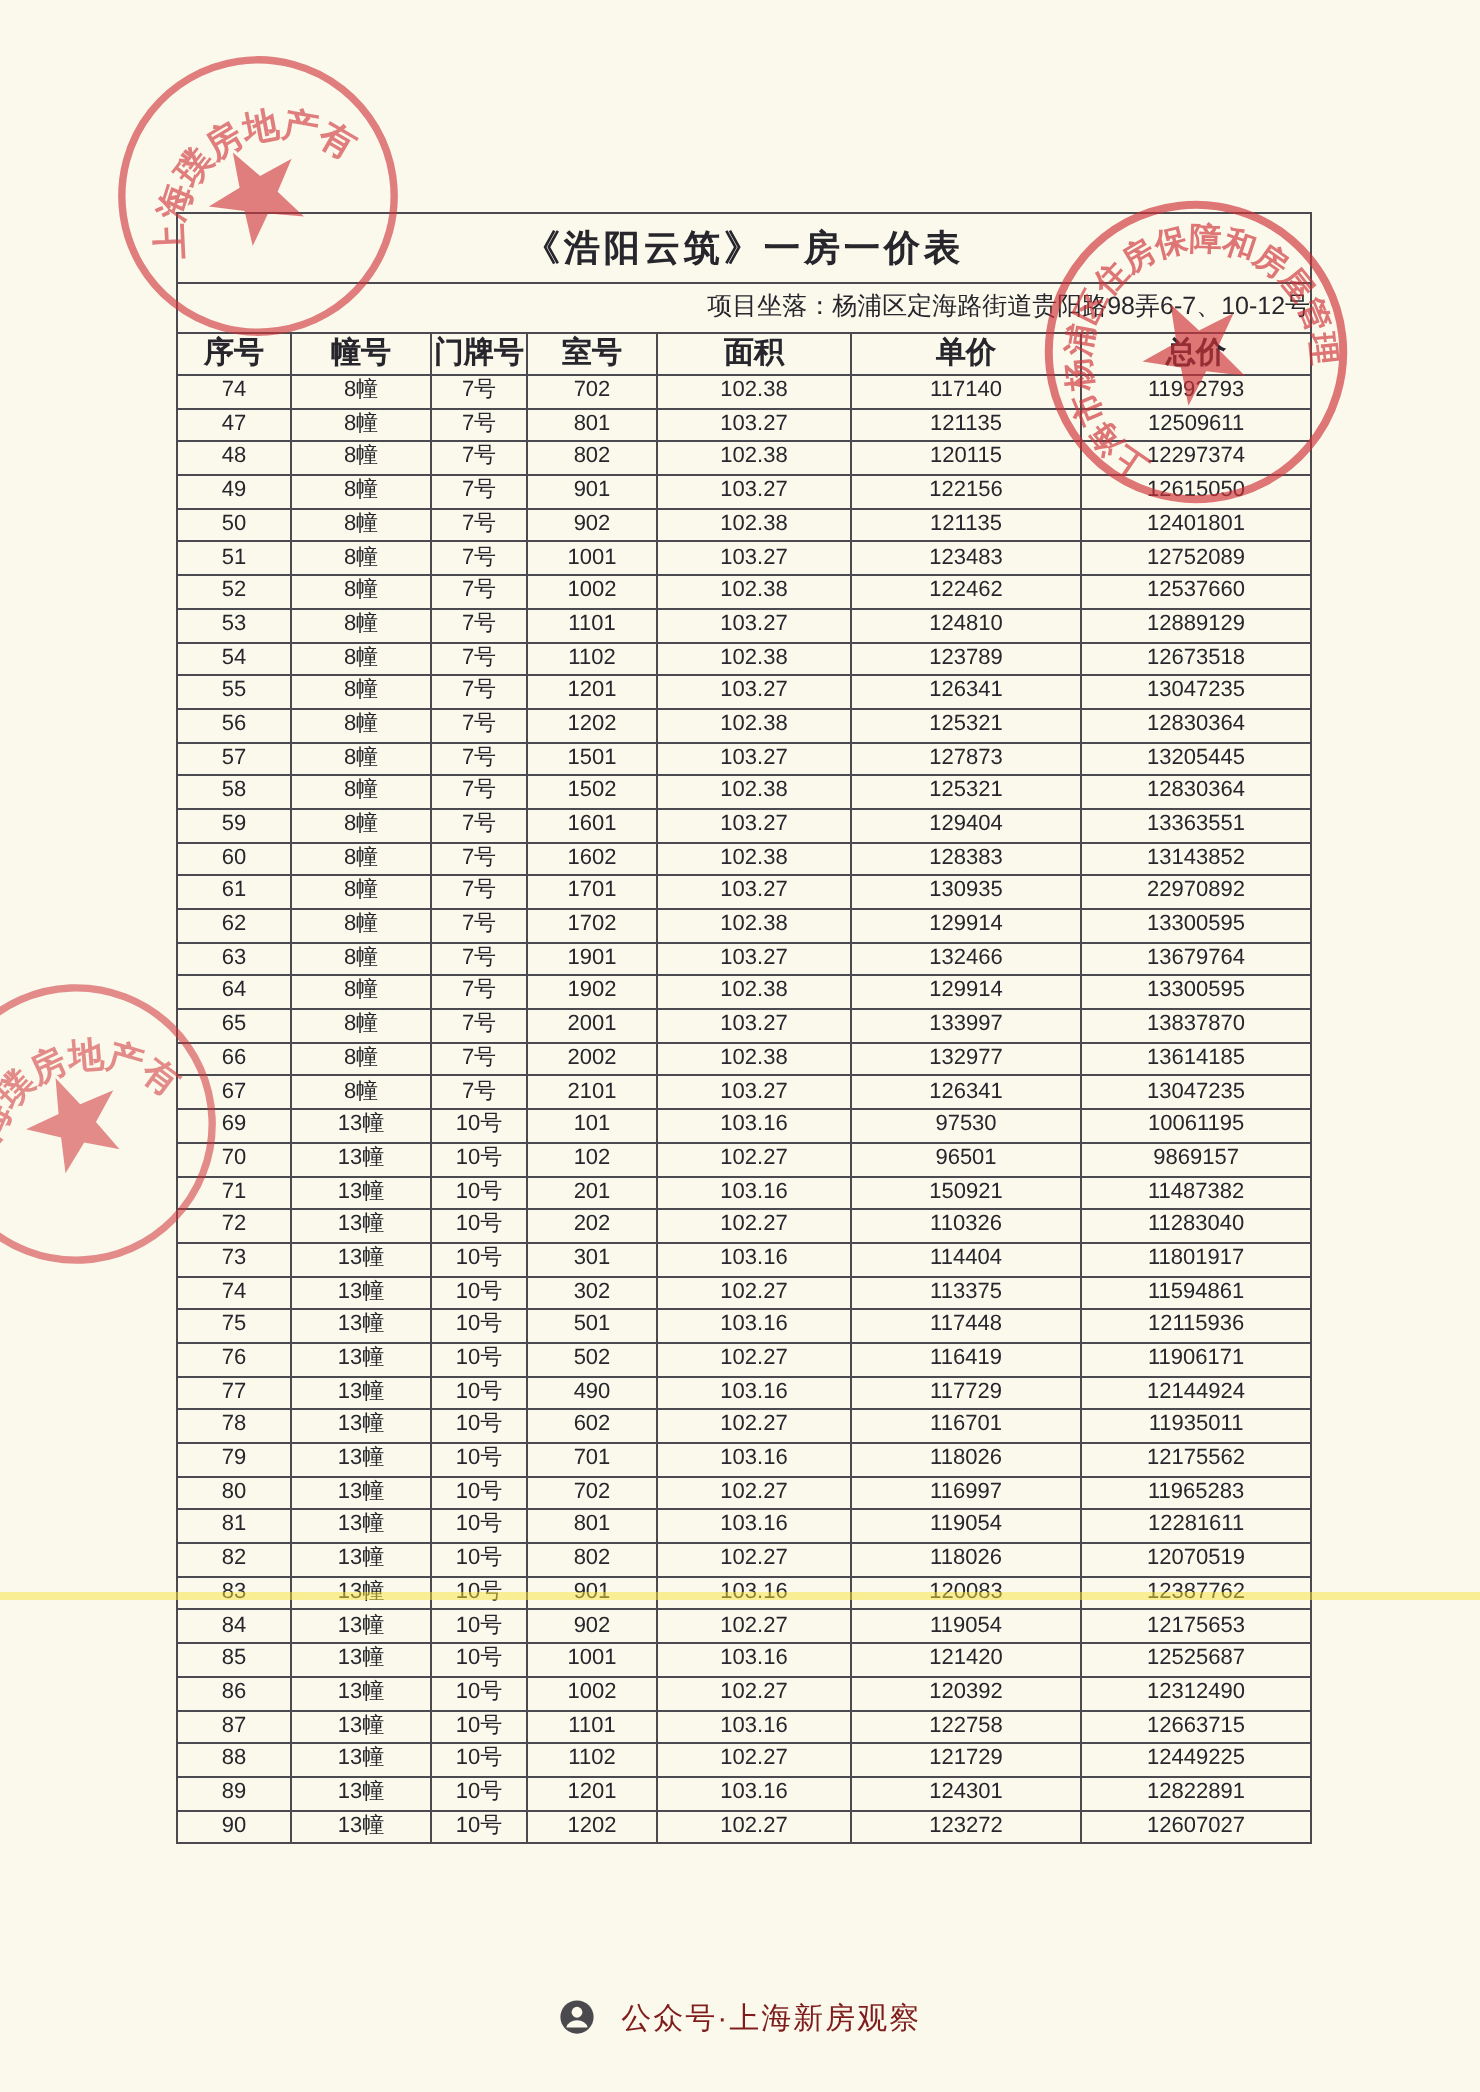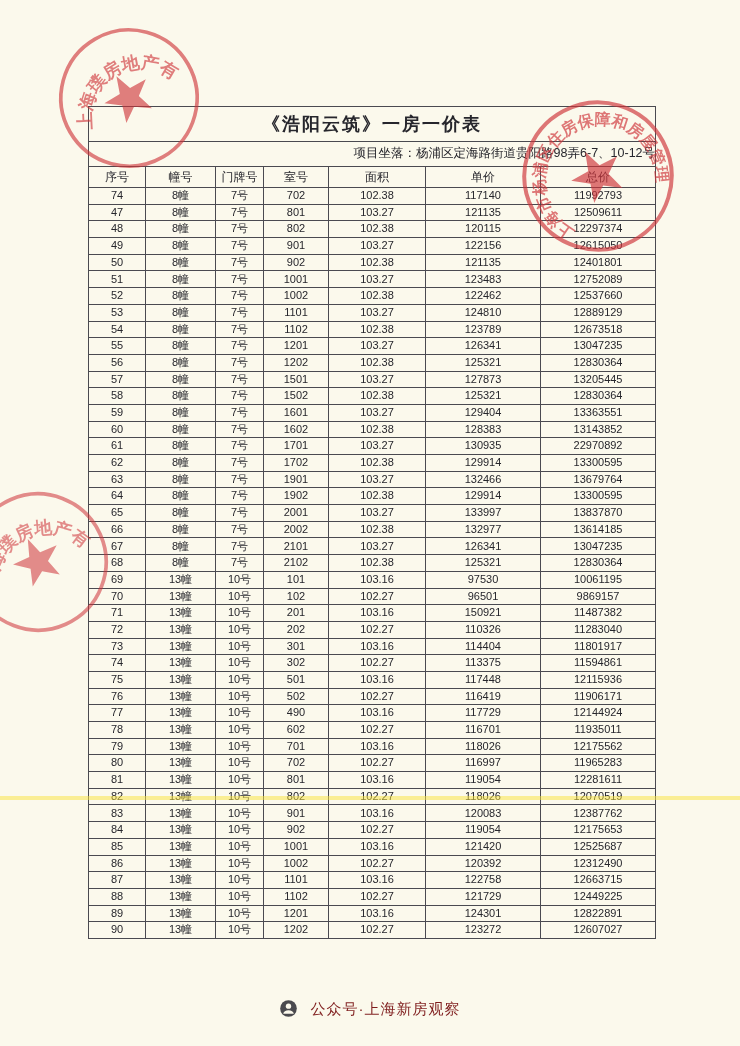--- a/index.html
+++ b/index.html
@@ -37,22 +37,22 @@
     margin-top:44px;
   }
   .price-table tr.loc-row td{
     height:24px;
     font-size:12.5px;
     text-align:right;
     padding-left:6px;
   }
   .price-table tr.head-row th{
     height:20px;
-    font-size:12px;
-    font-weight:normal;
+    font-size:15px;
+    font-weight:bold;
   }
   col.c1{width:57px}col.c2{width:70px}col.c3{width:48px}
   col.c4{width:65px}col.c5{width:97px}col.c6{width:115px}col.c7{width:115px}
 
   .stamp{position:absolute;pointer-events:none;}
   .stamp svg{display:block;}
   #stamp-top-left{left:55px;top:24px;width:148px;height:148px;transform:rotate(-30deg);opacity:.62;}
   #stamp-top-right{left:518px;top:96px;width:160px;height:160px;transform:rotate(-28deg);opacity:.66;}
   #stamp-mid-left{left:-36px;top:488px;width:148px;height:148px;transform:rotate(-24deg);opacity:.55;}
   .stamp-text{font-family:"Liberation Serif", serif;font-weight:bold;}
@@ -294,29 +294,20 @@
           <tr>
             <td>67</td>
             <td>8幢</td>
             <td>7号</td>
             <td>2101</td>
             <td>103.27</td>
             <td>126341</td>
             <td>13047235</td>
           </tr>
           <tr>
-            <td>68</td>
-            <td>8幢</td>
-            <td>7号</td>
-            <td>2102</td>
-            <td>102.38</td>
-            <td>125321</td>
-            <td>12830364</td>
-          </tr>
-          <tr>
             <td>69</td>
             <td>13幢</td>
             <td>10号</td>
             <td>101</td>
             <td>103.16</td>
             <td>97530</td>
             <td>10061195</td>
           </tr>
           <tr>
             <td>70</td>

